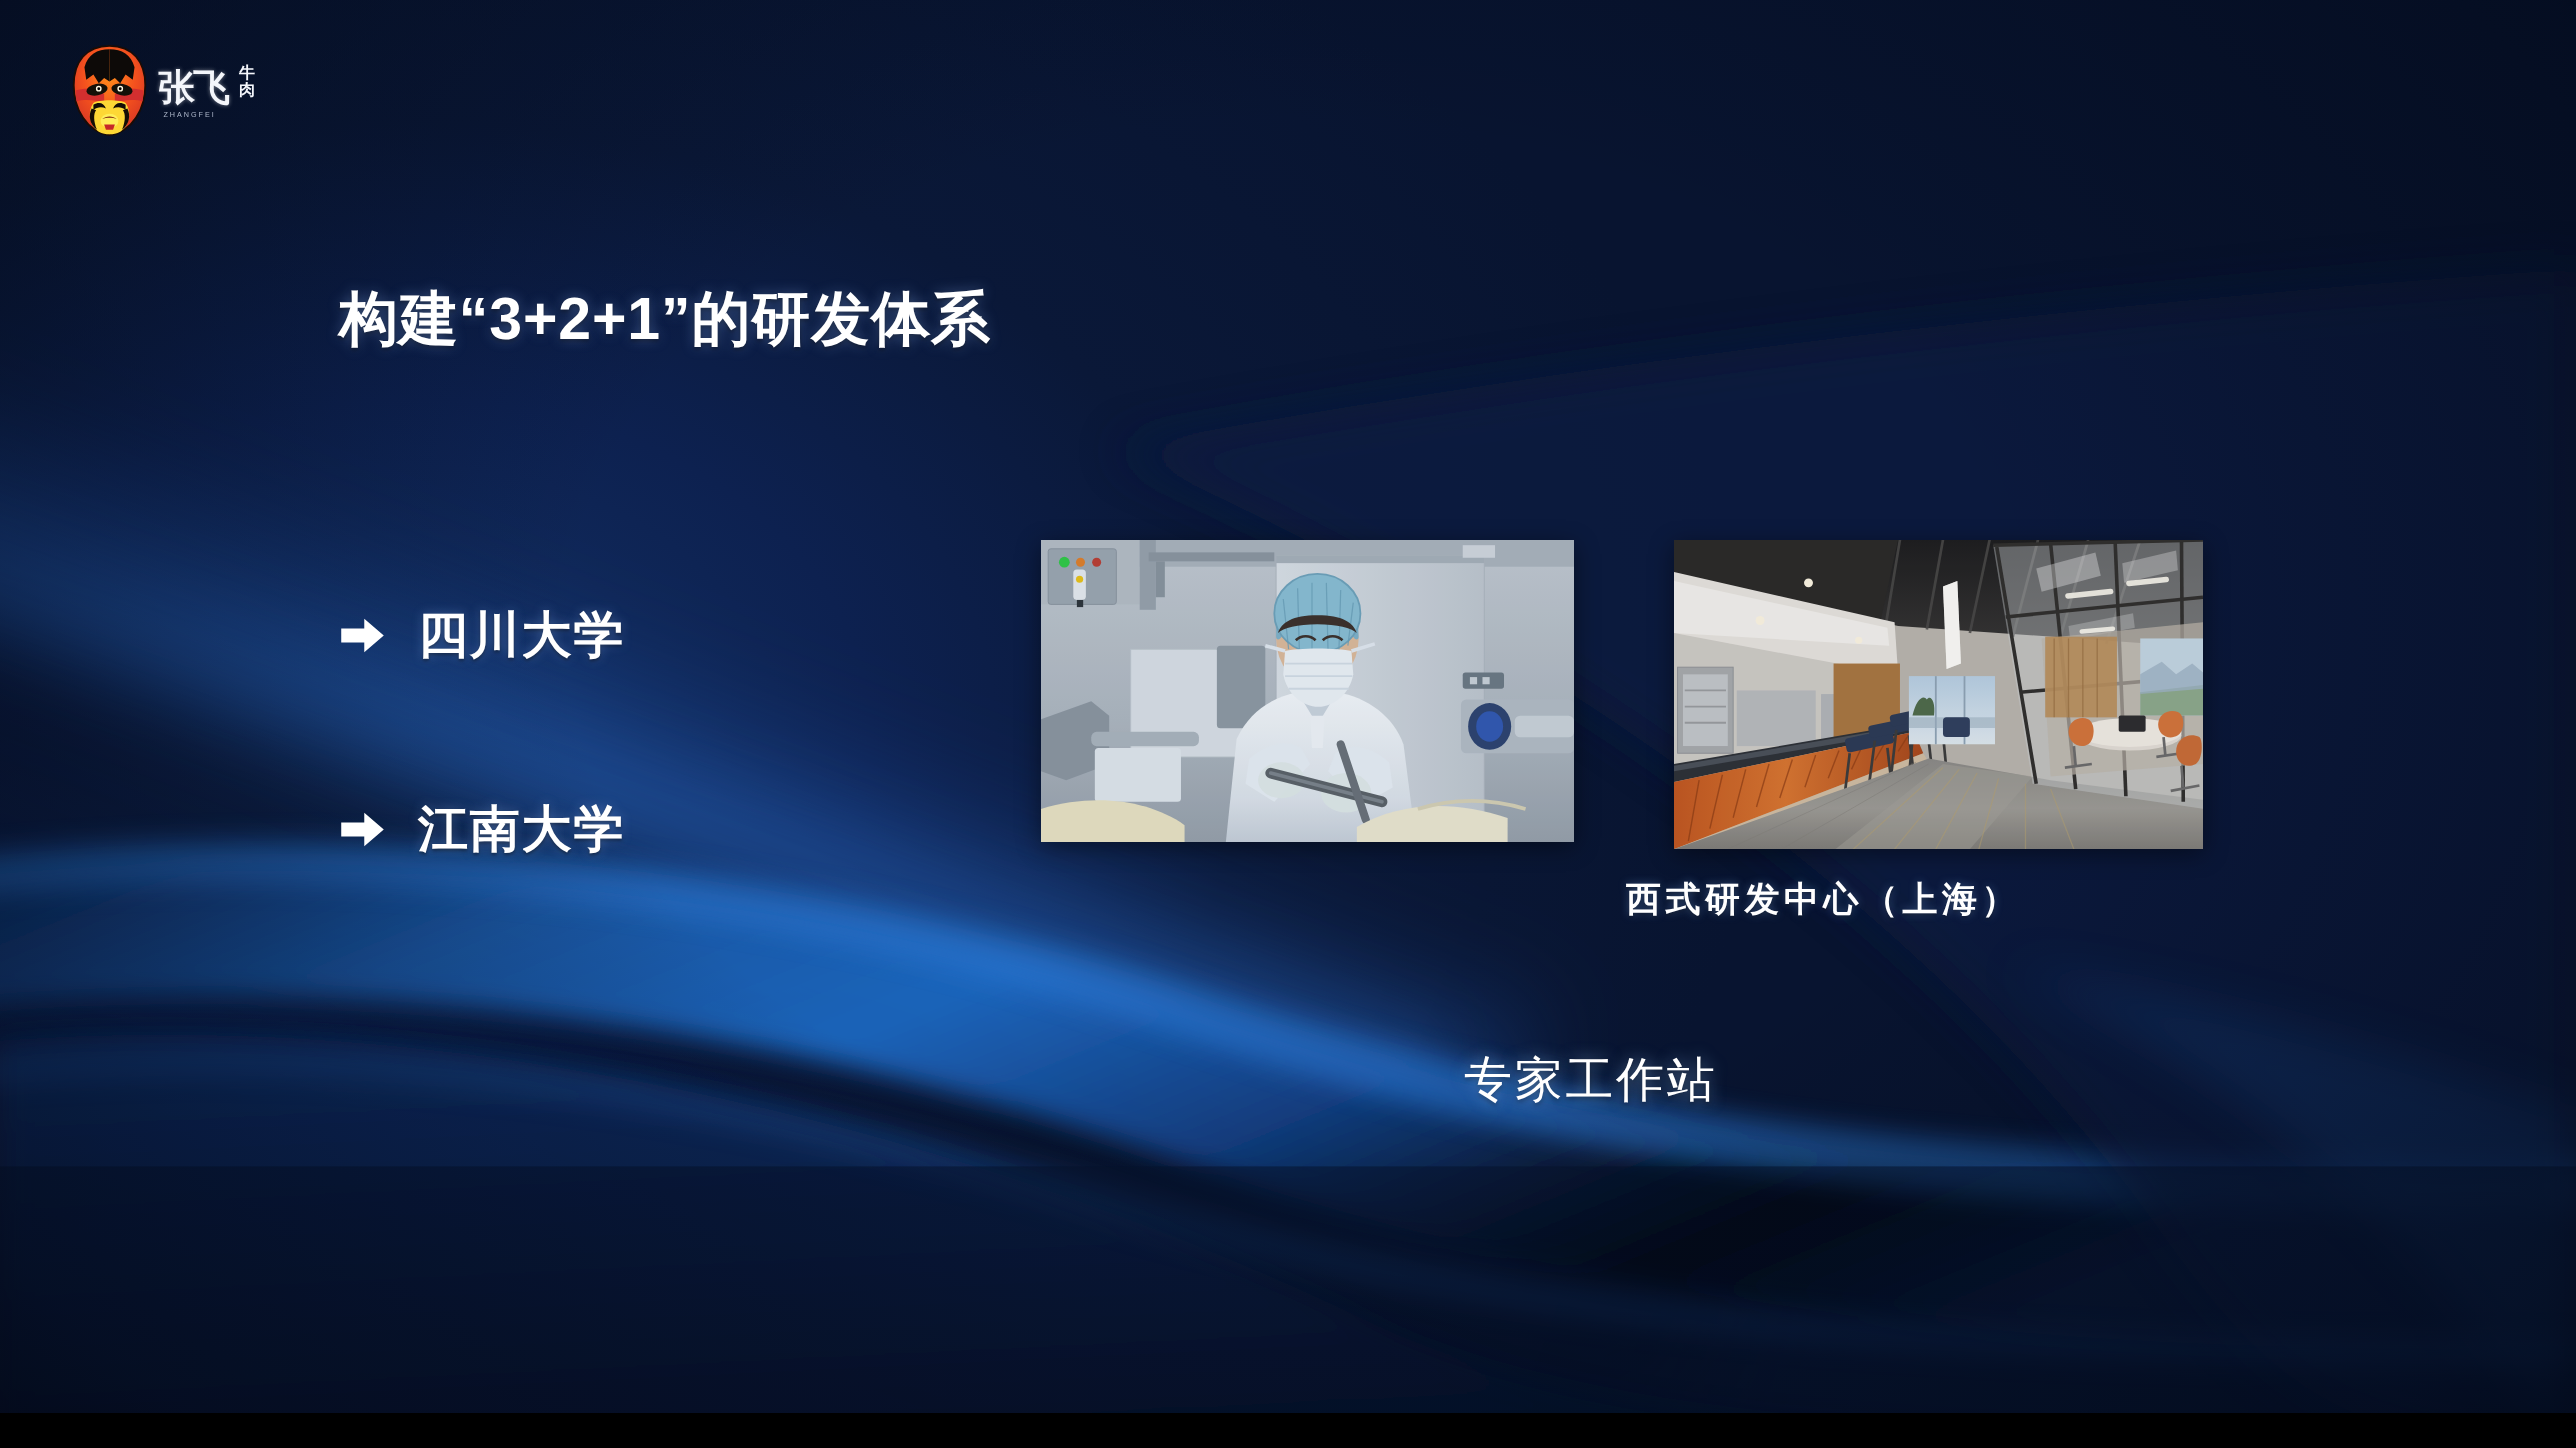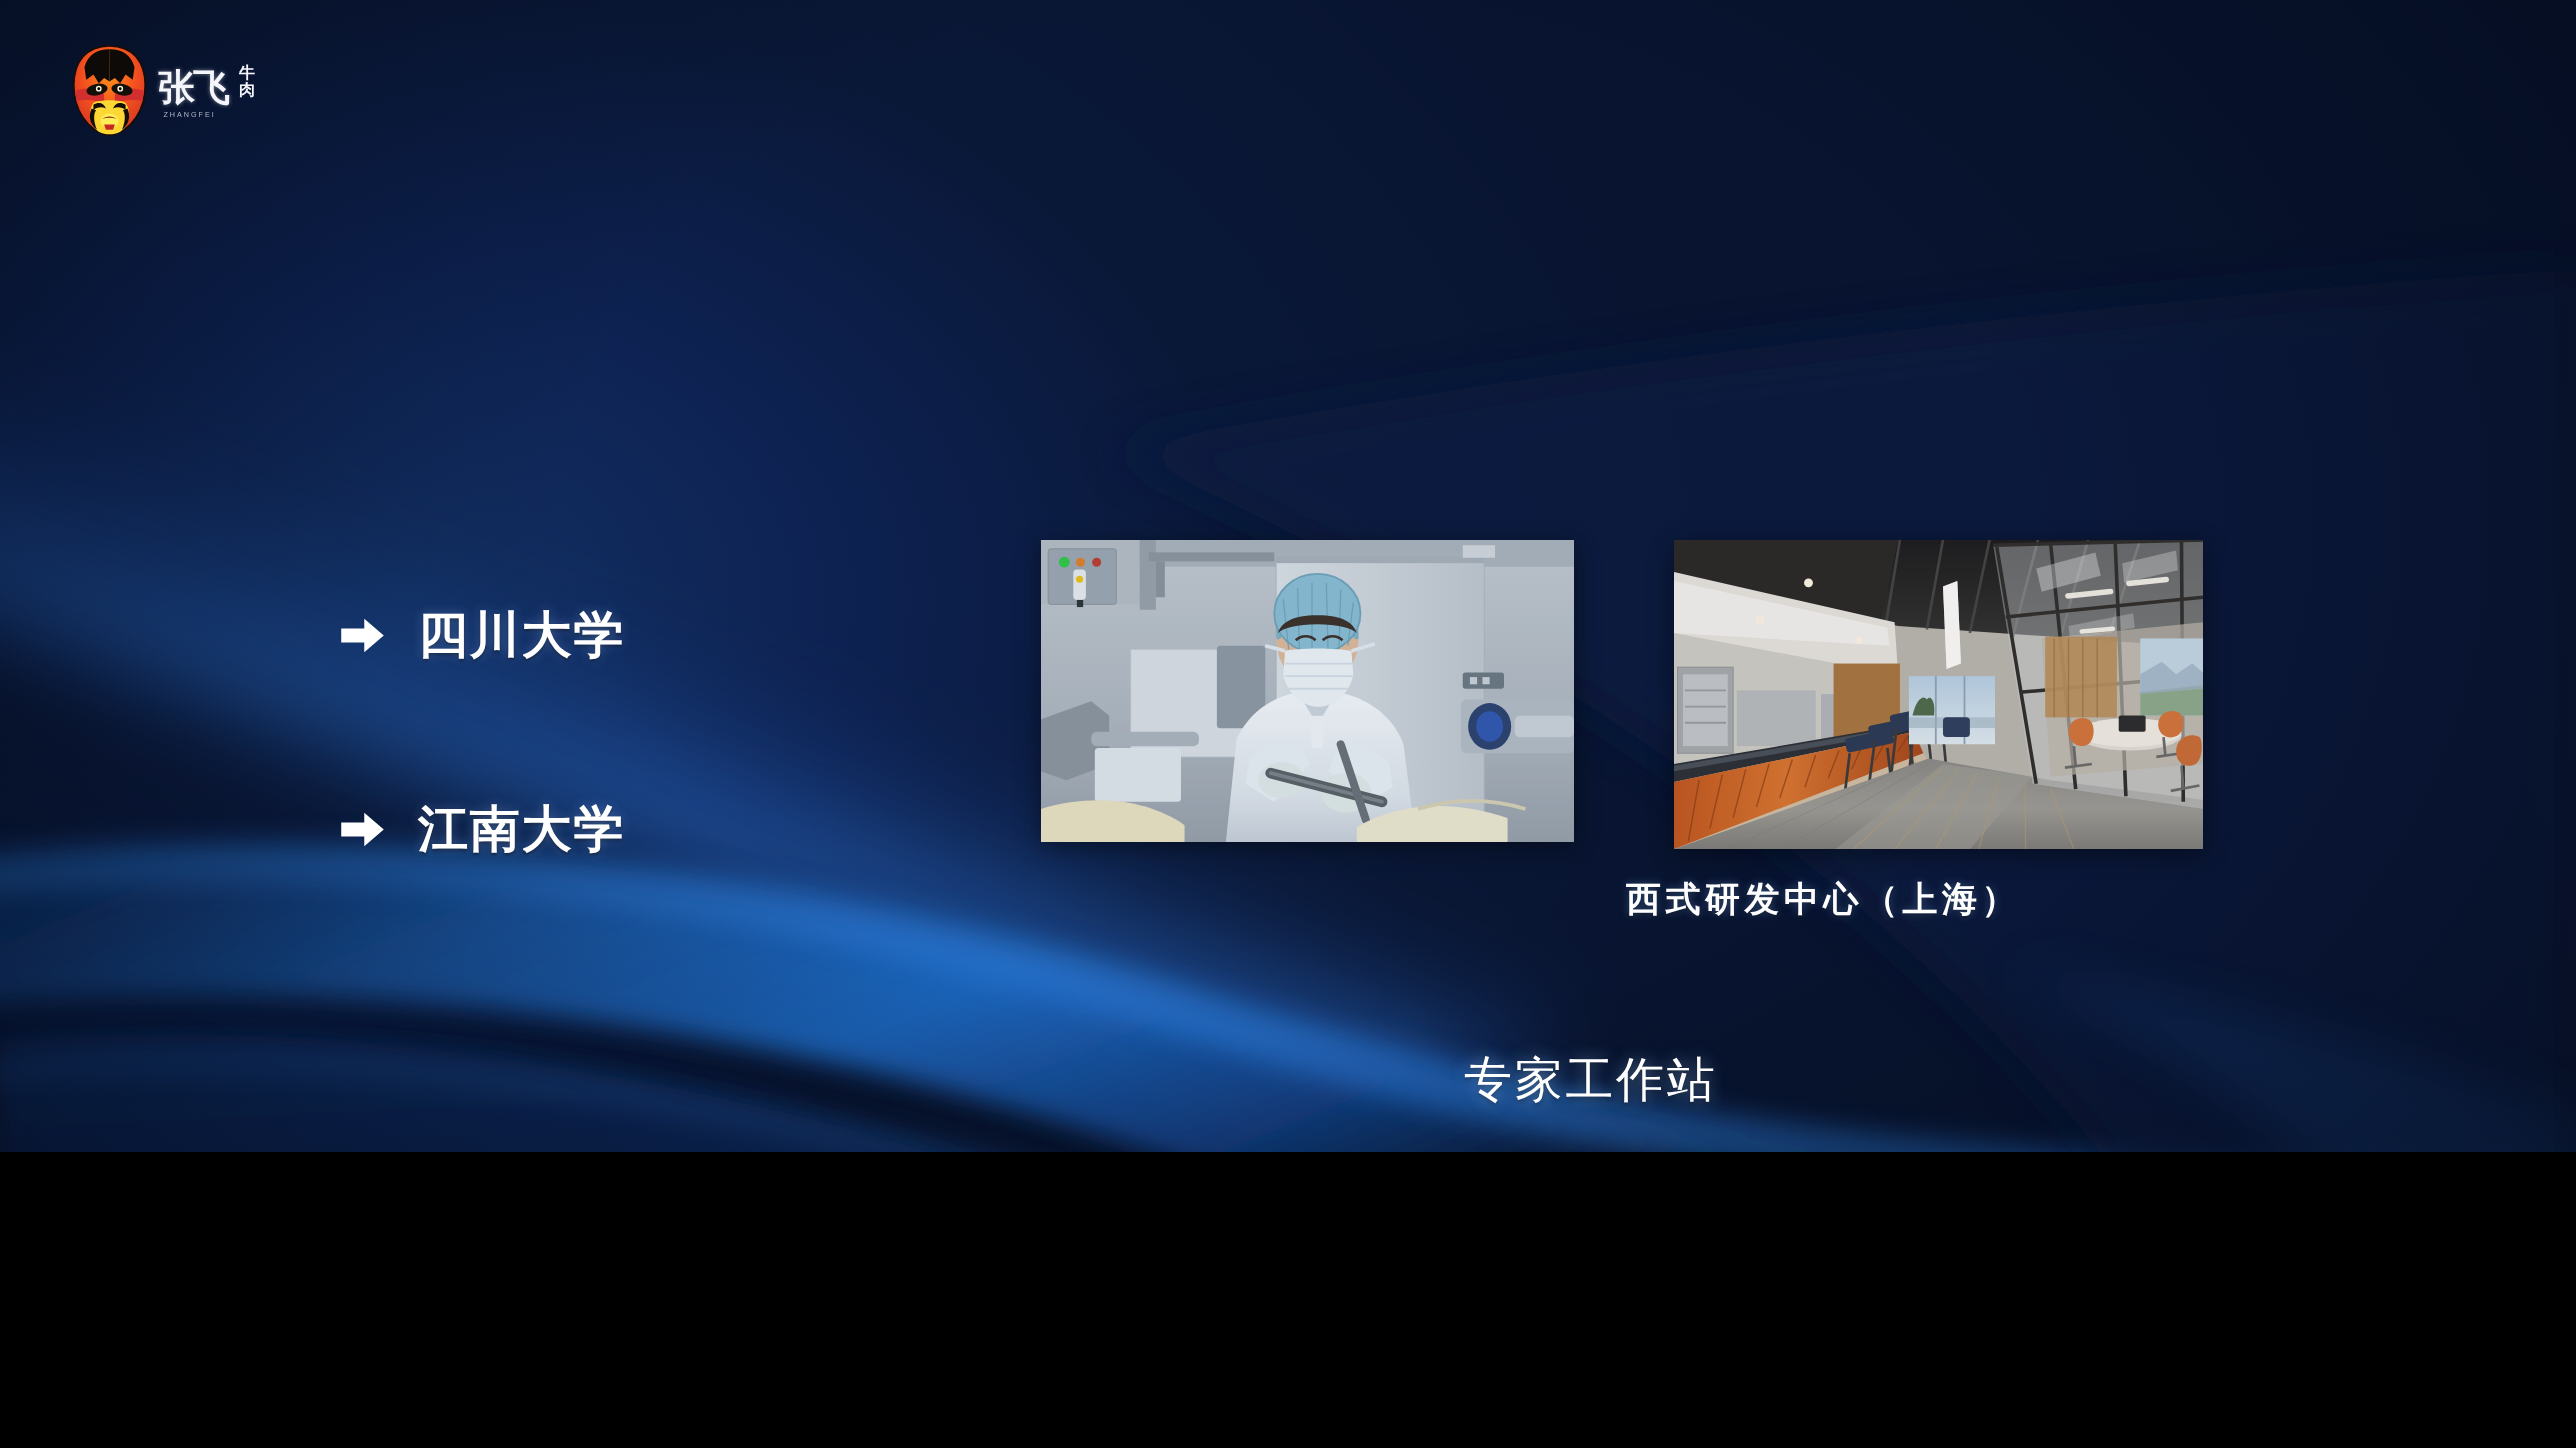--- a/index.html
+++ b/index.html
@@ -8,21 +8,21 @@
     padding: 0;
     background: #000;
   }
   body {
     font-family: "Liberation Sans", "DejaVu Sans", sans-serif;
   }
 
   #slide {
     position: relative;
     width: 2576px;
-    height: 1152px;
+    height: 1413px;
     overflow: hidden;
     background: #0f172a;
   }
 
   
   .bg-base {
     position: absolute;
     inset: 0;
     background:
       radial-gradient(ellipse 1345px 987px at 16% 52%, #123064 0%, #0d2150 34%, #0a1838 62%, #081430 100%),
@@ -346,20 +346,21 @@
       <path d="M40,90 L52,90 L50,96 L42,96 Z" fill="#c62828"></path>
     </svg>
 
     <div class="logo-wordmark">
       <span class="logo-hanzi">张飞</span>
       <span class="logo-hanzi-small">牛肉</span>
       <span class="logo-pinyin">ZHANGFEI</span>
     </div>
   </div>
 
+  <div class="slide-title">构建“3+2+1”的研发体系</div>
 
   <div class="bullets">
 
     <div class="bullet-row">
       <svg class="bullet-arrow" viewBox="0 0 52 44">
         <path d="M2,14 L28,14 L28,3 L50,22 L28,41 L28,30 L2,30 Z" fill="#ffffff"></path>
       </svg>
       <span class="bullet-label">四川大学</span>
     </div>
 

